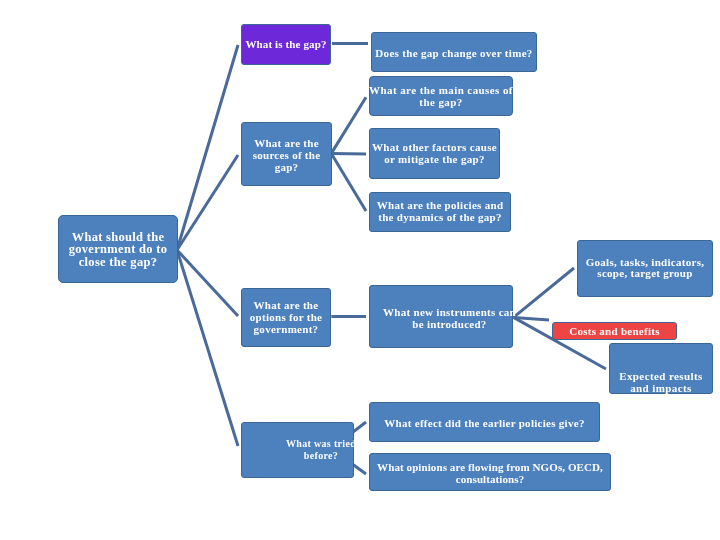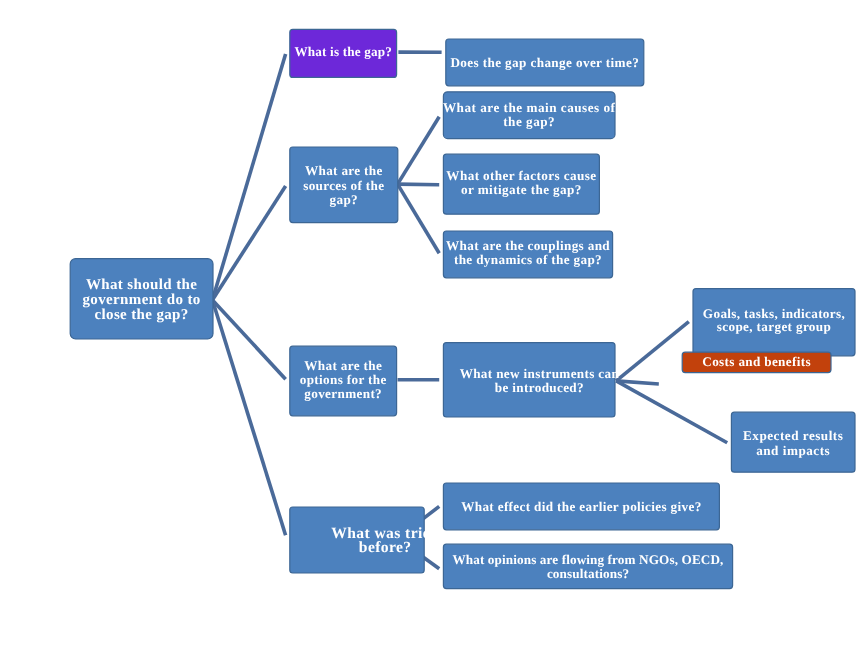--- a/index.html
+++ b/index.html
@@ -70,21 +70,21 @@
     </div>
   </div>
   <div class="node" style="left: 369px; top: 128px; width: 131px; height: 51px; font-size: 11px; line-height: 11.7px; letter-spacing: 0.32px; border-radius: 3px; background: rgb(76, 129, 190); color: rgb(255, 255, 255);">
     <div class="txt" style="top: 0.4px;">
       <span class="lbl">What other factors cause</span>
       <span class="lbl">or mitigate the gap?</span>
     </div>
   </div>
   <div class="node" style="left: 369px; top: 192px; width: 142px; height: 40px; font-size: 11px; line-height: 11.7px; letter-spacing: 0.28px; border-radius: 3px; background: rgb(76, 129, 190); color: rgb(255, 255, 255);">
     <div class="txt" style="top: -0.2px;">
-      <span class="lbl">What are the couplings and</span>
+      <span class="lbl">What are the policies and</span>
       <span class="lbl">the dynamics of the gap?</span>
     </div>
   </div>
   <div class="node" style="left: 241px; top: 288px; width: 90px; height: 59px; font-size: 11px; line-height: 11.7px; letter-spacing: 0.28px; border-radius: 3px; background: rgb(76, 129, 190); color: rgb(255, 255, 255);">
     <div class="txt" style="top: 0.3px;">
       <span class="lbl">What are the</span>
       <span class="lbl">options for the</span>
       <span class="lbl">government?</span>
     </div>
   </div>
@@ -93,32 +93,32 @@
       <span class="lbl">What new instruments can</span>
       <span class="lbl">be introduced?</span>
     </div>
   </div>
   <div class="node" style="left: 577px; top: 240px; width: 136px; height: 57px; font-size: 11px; line-height: 11.7px; letter-spacing: 0.28px; border-radius: 3px; background: rgb(76, 129, 190); color: rgb(255, 255, 255);">
     <div class="txt" style="top: -0.1px;">
       <span class="lbl">Goals, tasks, indicators,</span>
       <span class="lbl">scope, target group</span>
     </div>
   </div>
-  <div class="node" style="left: 552px; top: 293px; width: 125px; height: 18px; font-size: 11px; line-height: 11.7px; letter-spacing: 0.27px; border-radius: 3px; background: #c2410c; color: rgb(255, 255, 255); margin-left: 16px;">
+  <div class="node" style="left: 552px; top: 322px; width: 125px; height: 18px; font-size: 11px; line-height: 11.7px; letter-spacing: 0.27px; border-radius: 3px; background: #ef4444; color: rgb(255, 255, 255);">
     <div class="txt" style="top: 0.9px;">
       <span class="lbl">Costs and benefits</span>
     </div>
   </div>
   <div class="node" style="left: 609px; top: 343px; width: 104px; height: 51px; font-size: 11px; line-height: 11.7px; letter-spacing: 0.41px; border-radius: 3px; background: rgb(76, 129, 190); color: rgb(255, 255, 255);">
-    <div class="txt" style="top: 2px;">
+    <div class="txt" style="top: 14px;">
       <span class="lbl">Expected results</span>
       <span class="lbl">and impacts</span>
     </div>
   </div>
-  <div class="node" style="left: 241px; top: 422px; width: 113px; height: 56px; font-size: 13px; line-height: 11.7px; letter-spacing: 0.33px; border-radius: 3px; background: rgb(76, 129, 190); color: rgb(255, 255, 255); padding-left: 47px;">
+  <div class="node" style="left: 241px; top: 422px; width: 113px; height: 56px; font-size: 10px; line-height: 11.7px; letter-spacing: 0.33px; border-radius: 3px; background: rgb(76, 129, 190); color: rgb(255, 255, 255); padding-left: 47px;">
     <div class="txt" style="top: -0.3px;">
       <span class="lbl">What was tried</span>
       <span class="lbl">before?</span>
     </div>
   </div>
   <div class="node" style="left: 369px; top: 402px; width: 231px; height: 40px; font-size: 11px; line-height: 11.7px; letter-spacing: 0.28px; border-radius: 3px; background: rgb(76, 129, 190); color: rgb(255, 255, 255); font-family: Liberation Serif, serif;">
     <div class="txt" style="top: 1.5px;">
       <span class="lbl">What effect did the earlier policies give?</span>
     </div>
   </div>

